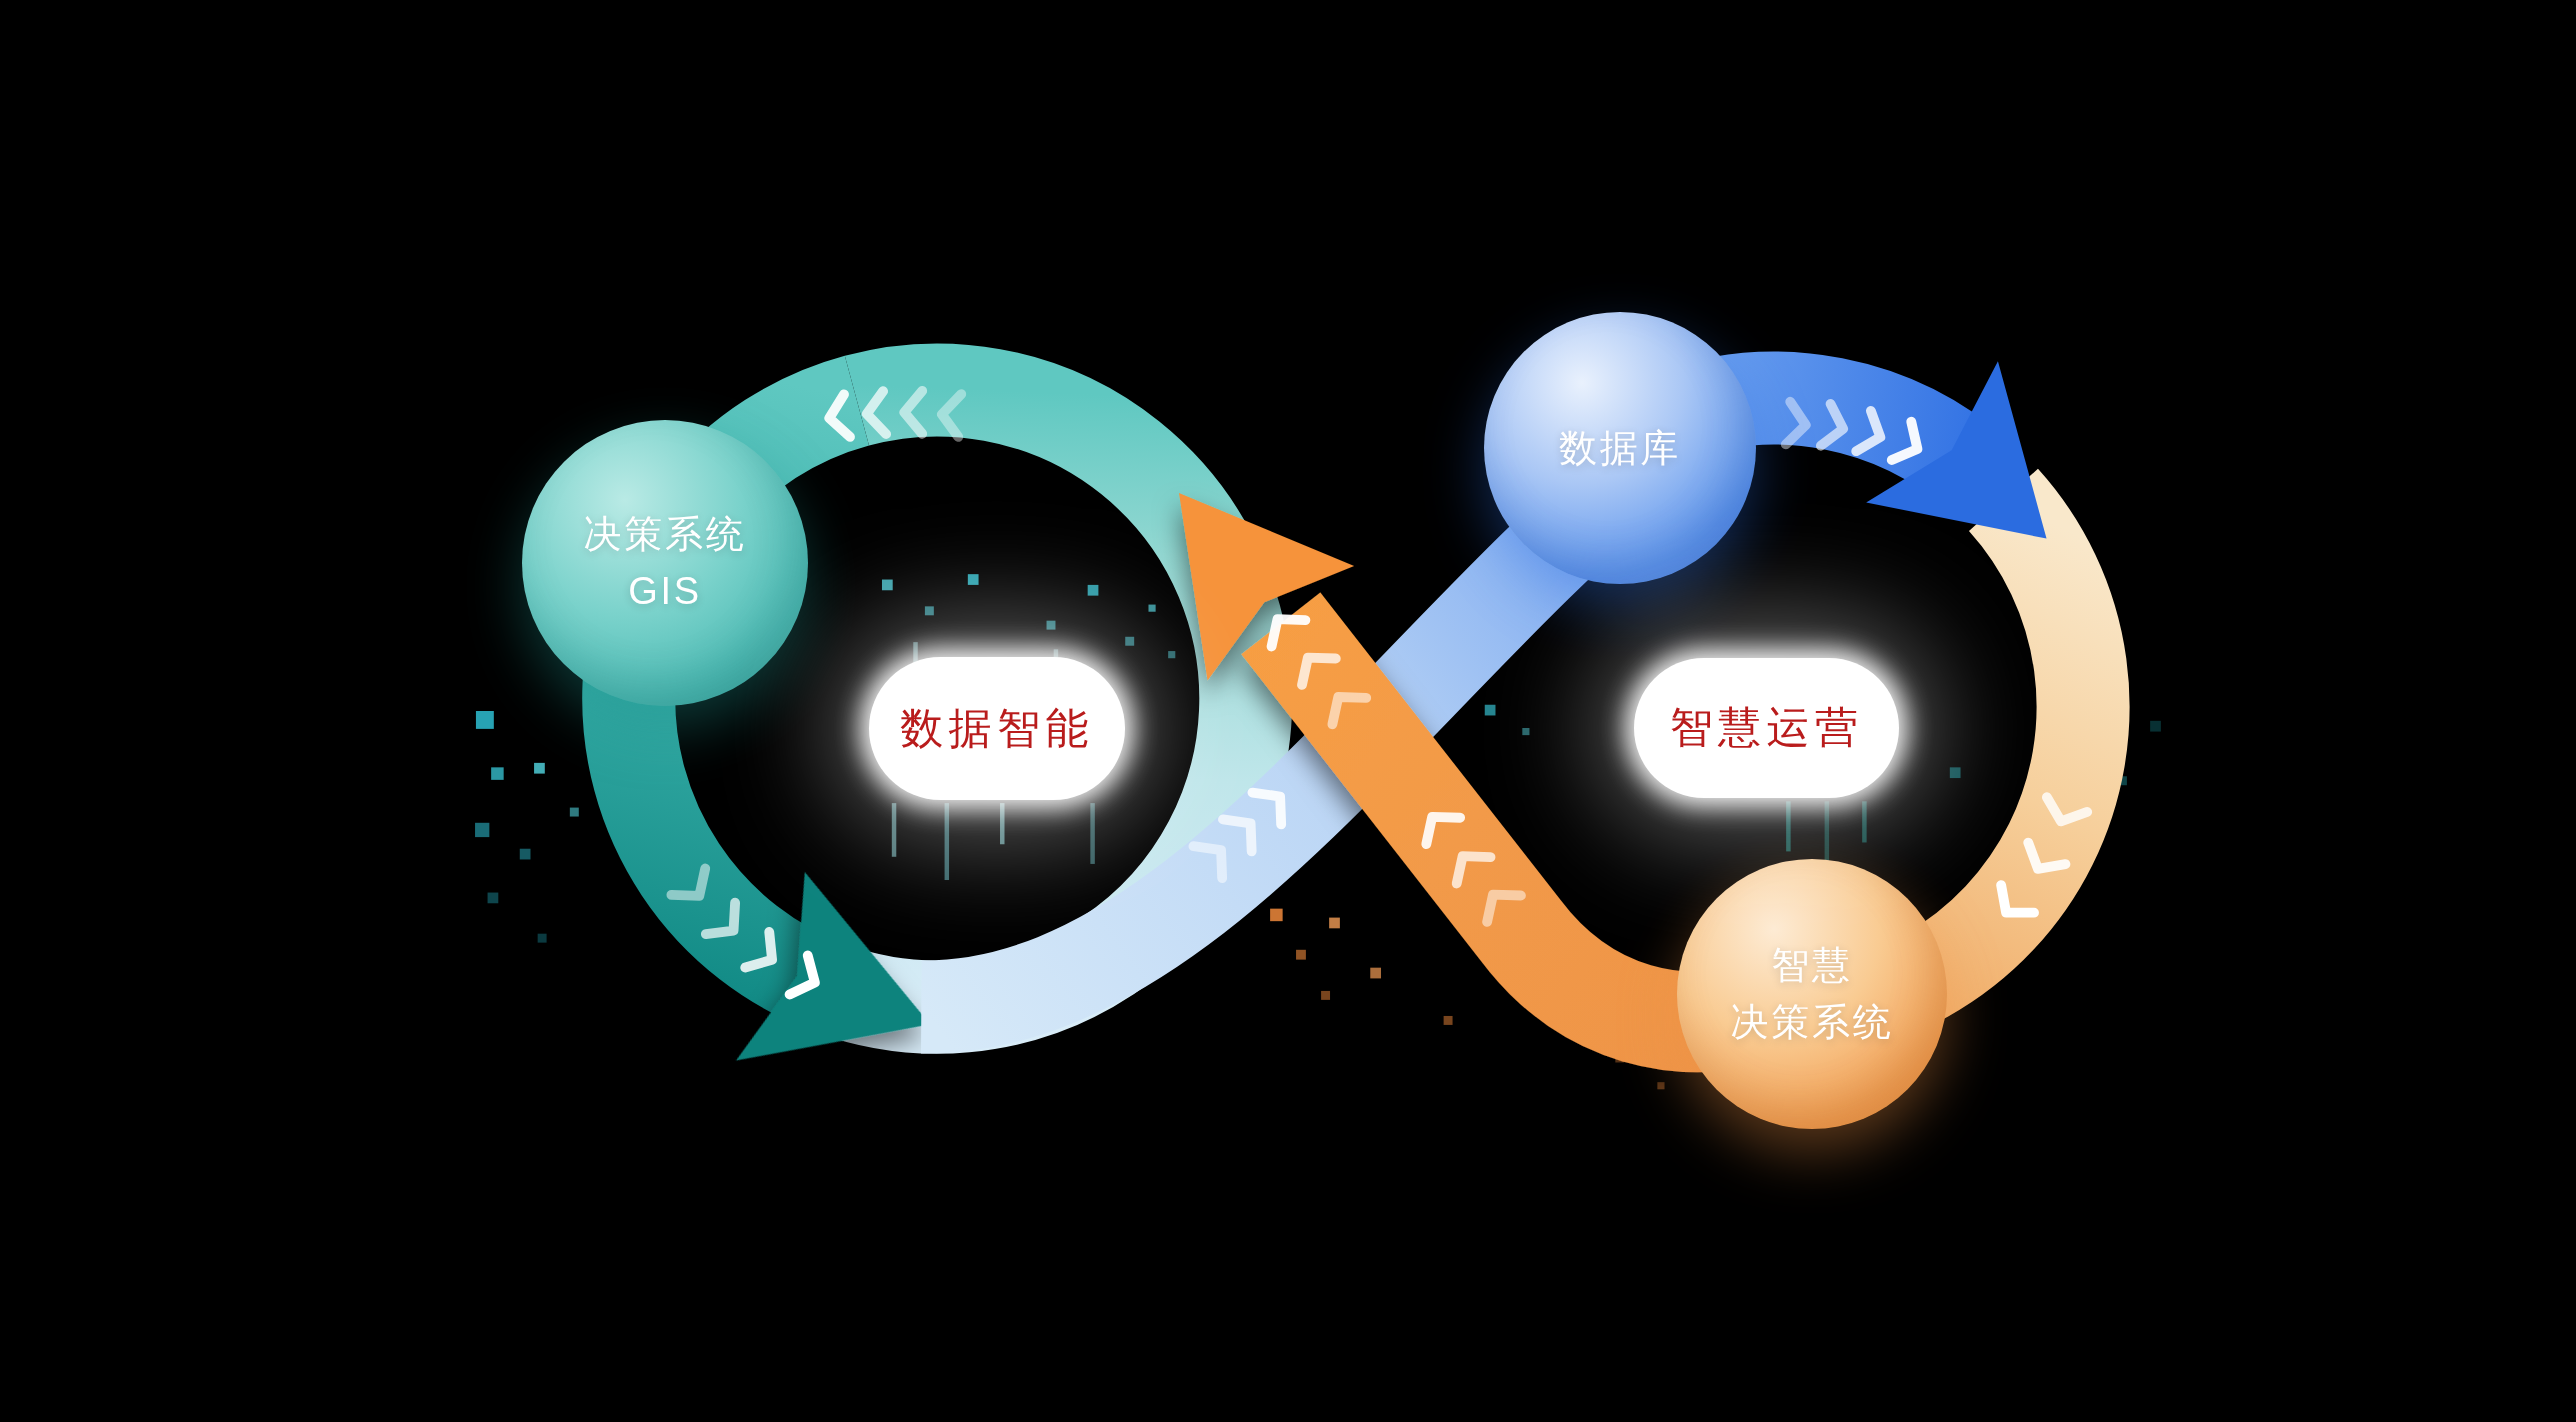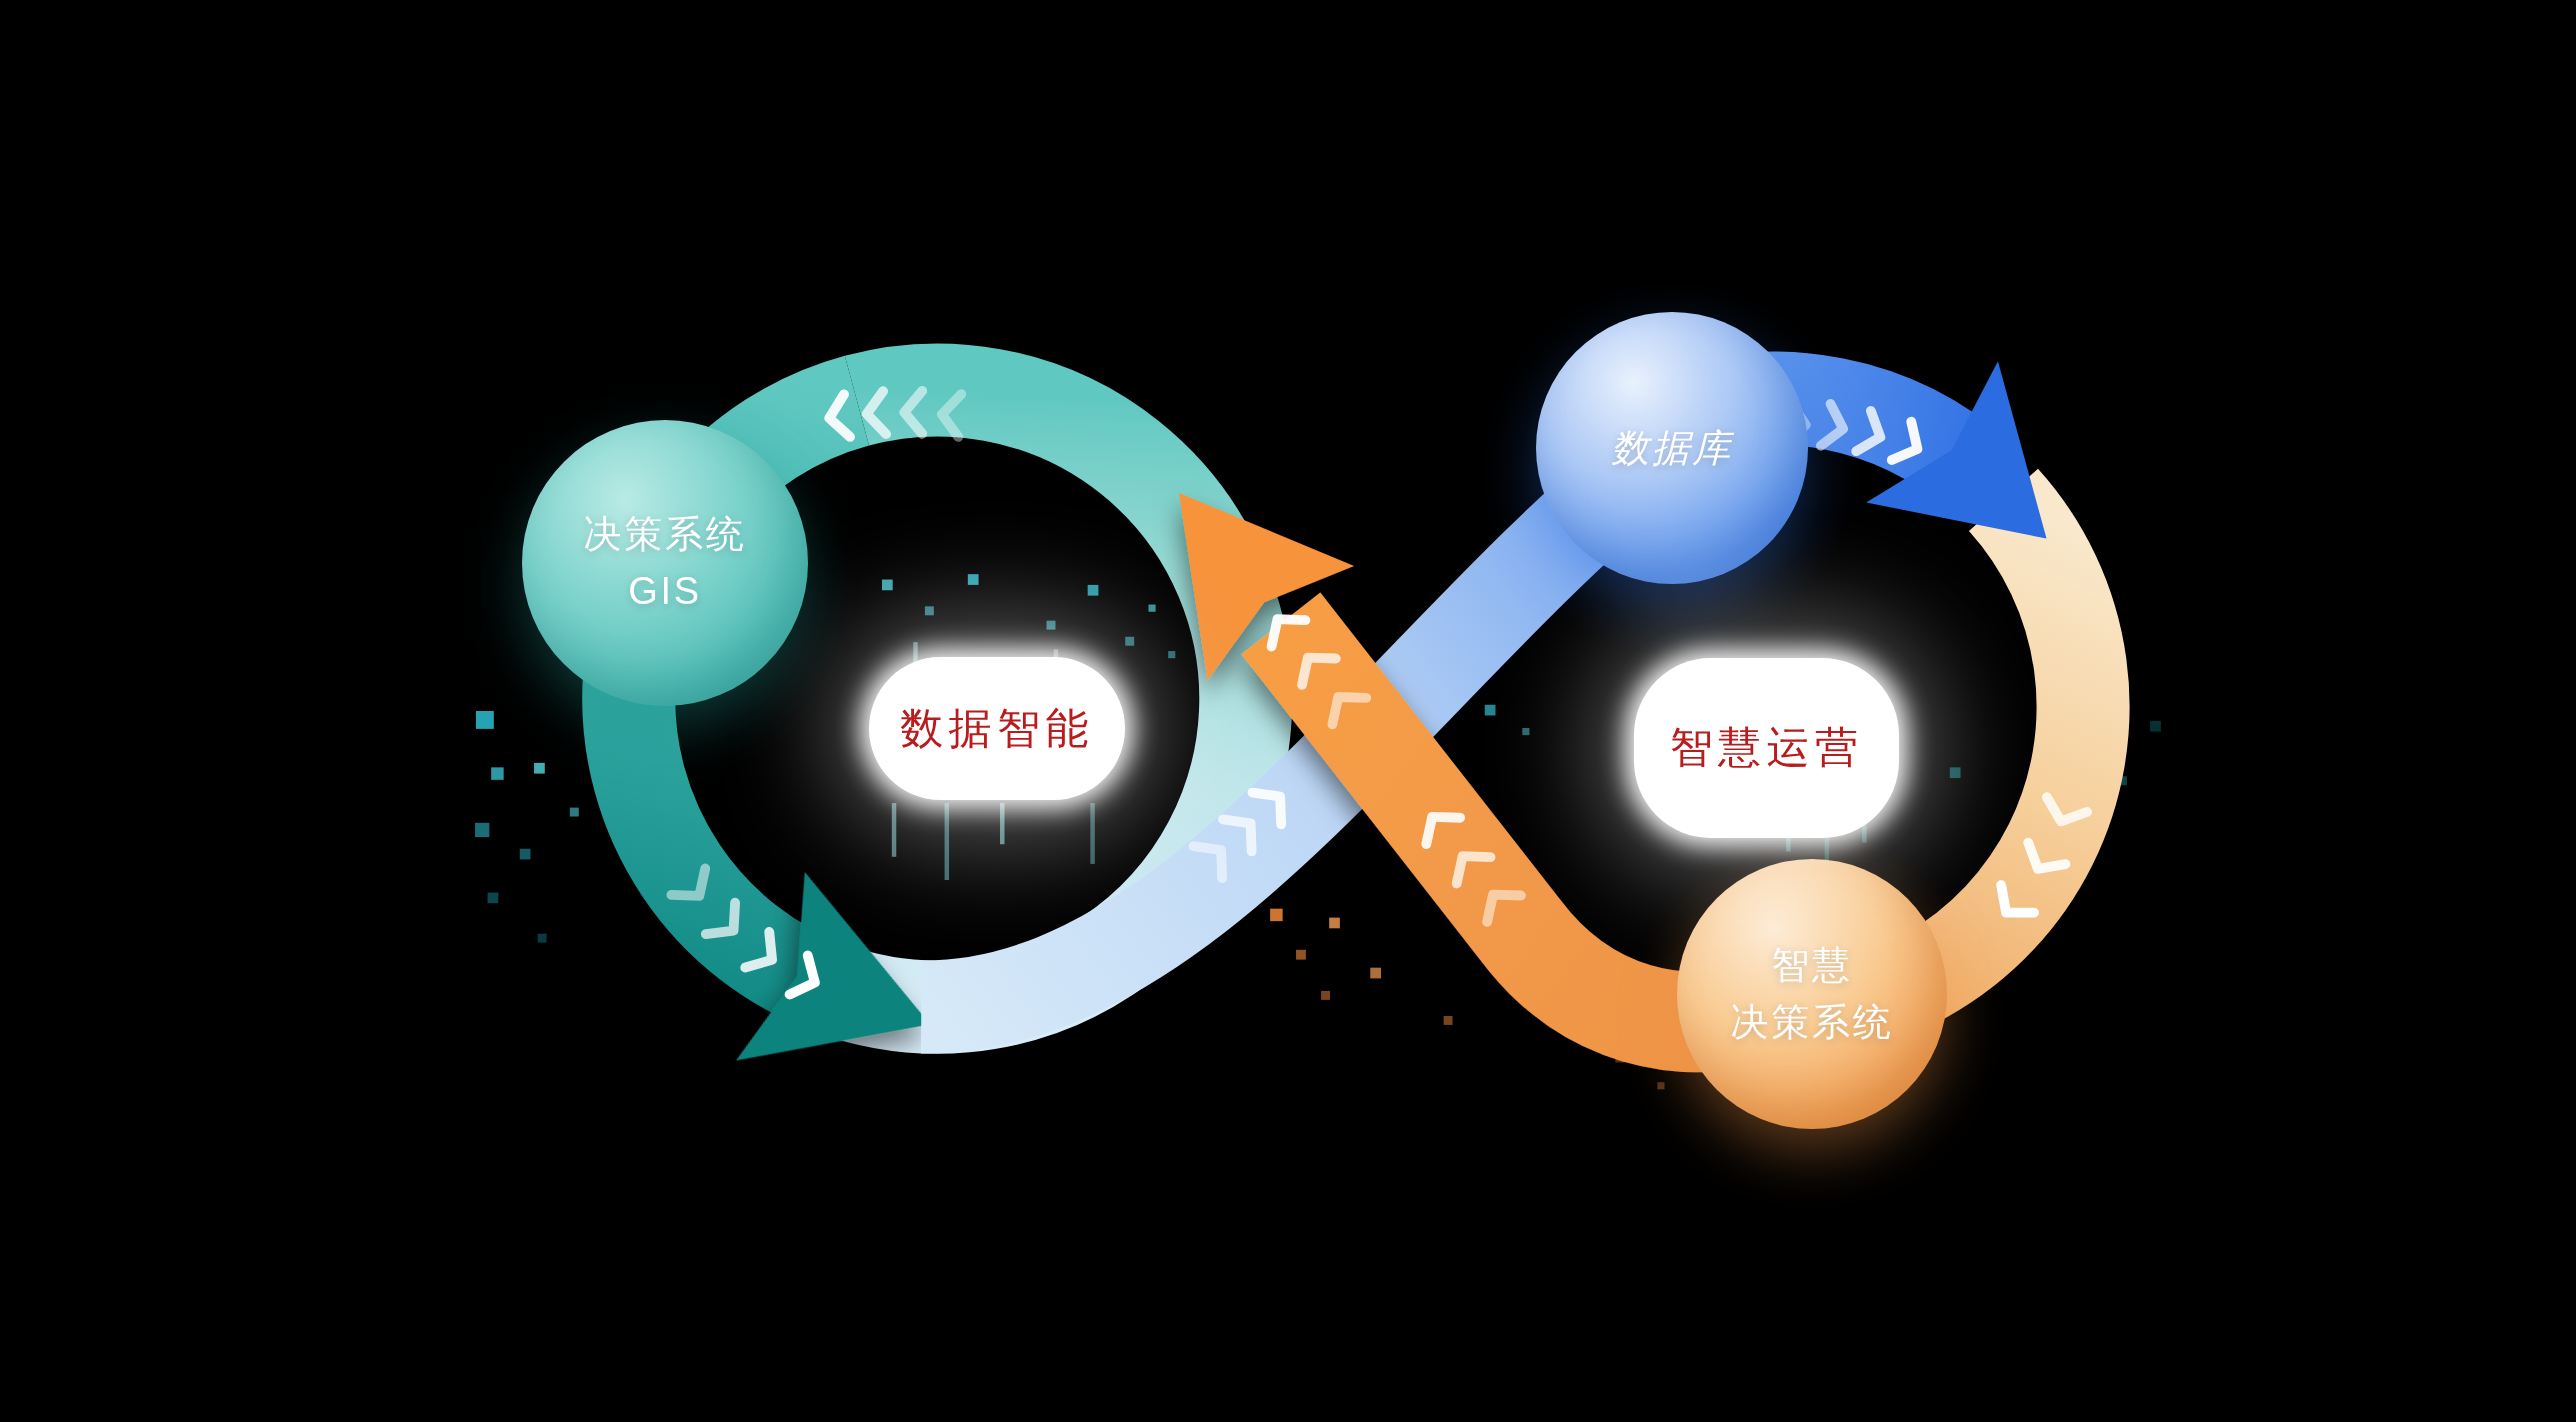--- a/index.html
+++ b/index.html
@@ -16,38 +16,37 @@
   .badge .line{
     font-size:38px;font-weight:500;letter-spacing:2.7px;line-height:1.5;
     text-shadow:0 1.8px 9px rgba(0,0,0,.18);white-space:nowrap;
   }
   .badge-teal{
     left:522px;top:420px;width:286px;height:286px;
     background:radial-gradient(circle at 36% 28%, #B9EAE5 0%, #7AD2CB 42%, #4FBCB5 72%, #379F99 100%);
     box-shadow:0 23px 57px rgba(31,148,142,.38), inset -12.5px -21.5px 41px rgba(8,92,88,.20);
   }
   .badge-blue{
-    left:1536px;top:312px;width:272px;height:272px;
+    left:1484px;top:312px;width:272px;height:272px;
     background:radial-gradient(circle at 36% 26%, #E9F1FD 0%, #AAC7F5 38%, #5D95EC 74%, #457DE0 100%);
     box-shadow:0 23px 57px rgba(46,111,227,.38), inset -12.5px -21.5px 41px rgba(18,58,148,.20);
-    font-style:italic;
   }
   .badge-orange{
     left:1677px;top:859px;width:270px;height:270px;
     background:radial-gradient(circle at 36% 26%, #FDEBD4 0%, #F9CB92 40%, #F2A055 75%, #EC8F41 100%);
     box-shadow:0 23px 57px rgba(238,148,72,.38), inset -12.5px -21.5px 41px rgba(150,75,15,.20);
   }
   .pill{
     position:absolute;background:#fff;border-radius:77px;
     display:flex;align-items:center;justify-content:center;
     color:#b91c1c;font-size:43px;font-weight:500;letter-spacing:5.4px;white-space:nowrap;
     box-shadow:0 0 25px 9px rgba(255,255,255,.92), 0 0 107px 39px rgba(255,255,255,.36);
   }
   .pill-left{left:869px;top:657px;width:256px;height:143px;}
-  .pill-right{left:1634px;top:658px;width:265px;height:180px;}
+  .pill-right{left:1634px;top:658px;width:265px;height:140px;}
 </style>
 </head>
 <body>
 
 <div class="stage">
 
   <svg width="2576" height="1422" viewBox="0 0 2880 1590">
     <defs>
       <linearGradient id="gradTealArc" gradientUnits="userSpaceOnUse" x1="958" y1="448" x2="790" y2="1105">
         <stop offset="0" stop-color="#5FC8C1"></stop>

